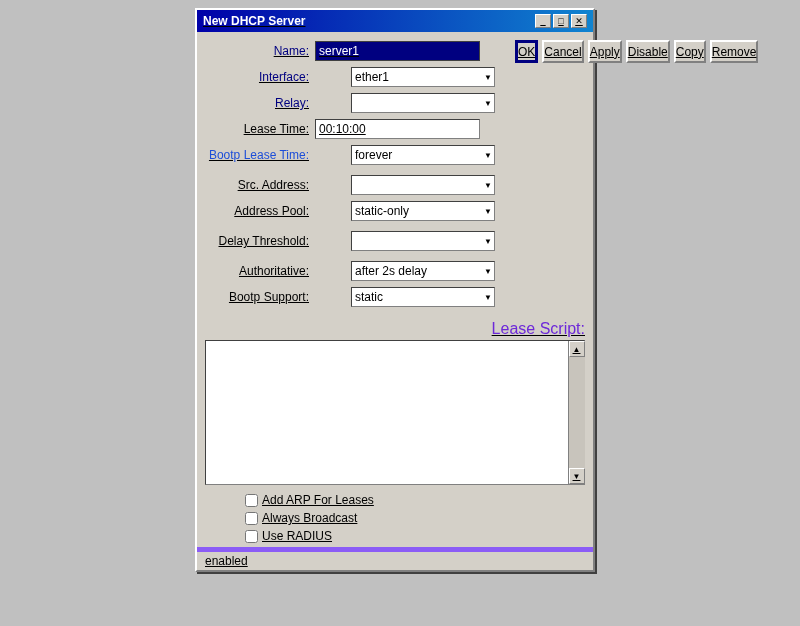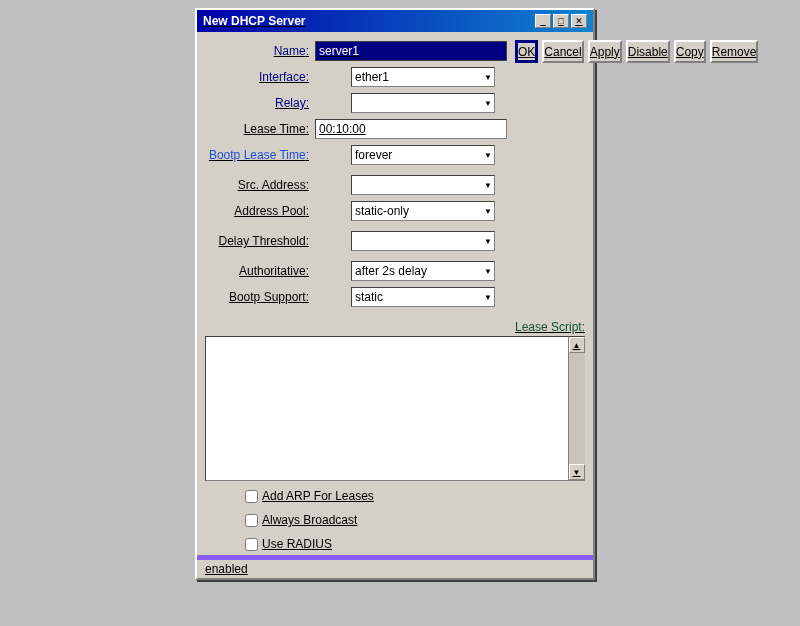--- a/index.html
+++ b/index.html
@@ -78,21 +78,21 @@
       flex-shrink: 0;
     }
     .label.black {
       color: #000;
     }
     .label.gray {
       color: #1d4ed8;
       text-align: right;
     }
     .input-text {
-      width: 192px;
+      width: 165px;
       height: 20px;
       border: 1px solid #808080;
       border-top: 1px solid #404040;
       border-left: 1px solid #404040;
       background: white;
       font-size: 12px;
       padding: 2px 3px;
       outline: none;
     }
     .input-selected {
@@ -198,21 +198,21 @@
     }
     .scroll-track {
       flex: 1;
       width: 16px;
       background: #c8c4bc;
     }
     .checkboxes-section {
       padding: 4px 8px;
       display: flex;
       flex-direction: column;
-      gap: 10px;
+      gap: 4px;
     }
     .checkbox-row {
       display: flex;
       align-items: center;
       gap: 4px;
       padding-left: 40px;
     }
     .checkbox-row input[type="checkbox"] {
       width: 13px;
       height: 13px;
@@ -345,21 +345,21 @@
       <button class="btn">Cancel</button>
       <button class="btn">Apply</button>
       <button class="btn">Disable</button>
       <button class="btn">Copy</button>
       <button class="btn">Remove</button>
     </div>
   </div>
 
   <div class="lease-script-section">
     <div class="lease-script-label">
-      <span style="color:#14532d; font-size:12px;">Lease Script:</span>
+      <span style="color:#6d28d9; font-size:16px;">Lease Script:</span>
     </div>
     <div class="lease-script-area">
       <textarea class="lease-script-textarea" style=""></textarea>
       <div class="scrollbar">
         <div class="scroll-btn">▲</div>
         <div class="scroll-track"></div>
         <div class="scroll-btn">▼</div>
       </div>
     </div>
   </div>

